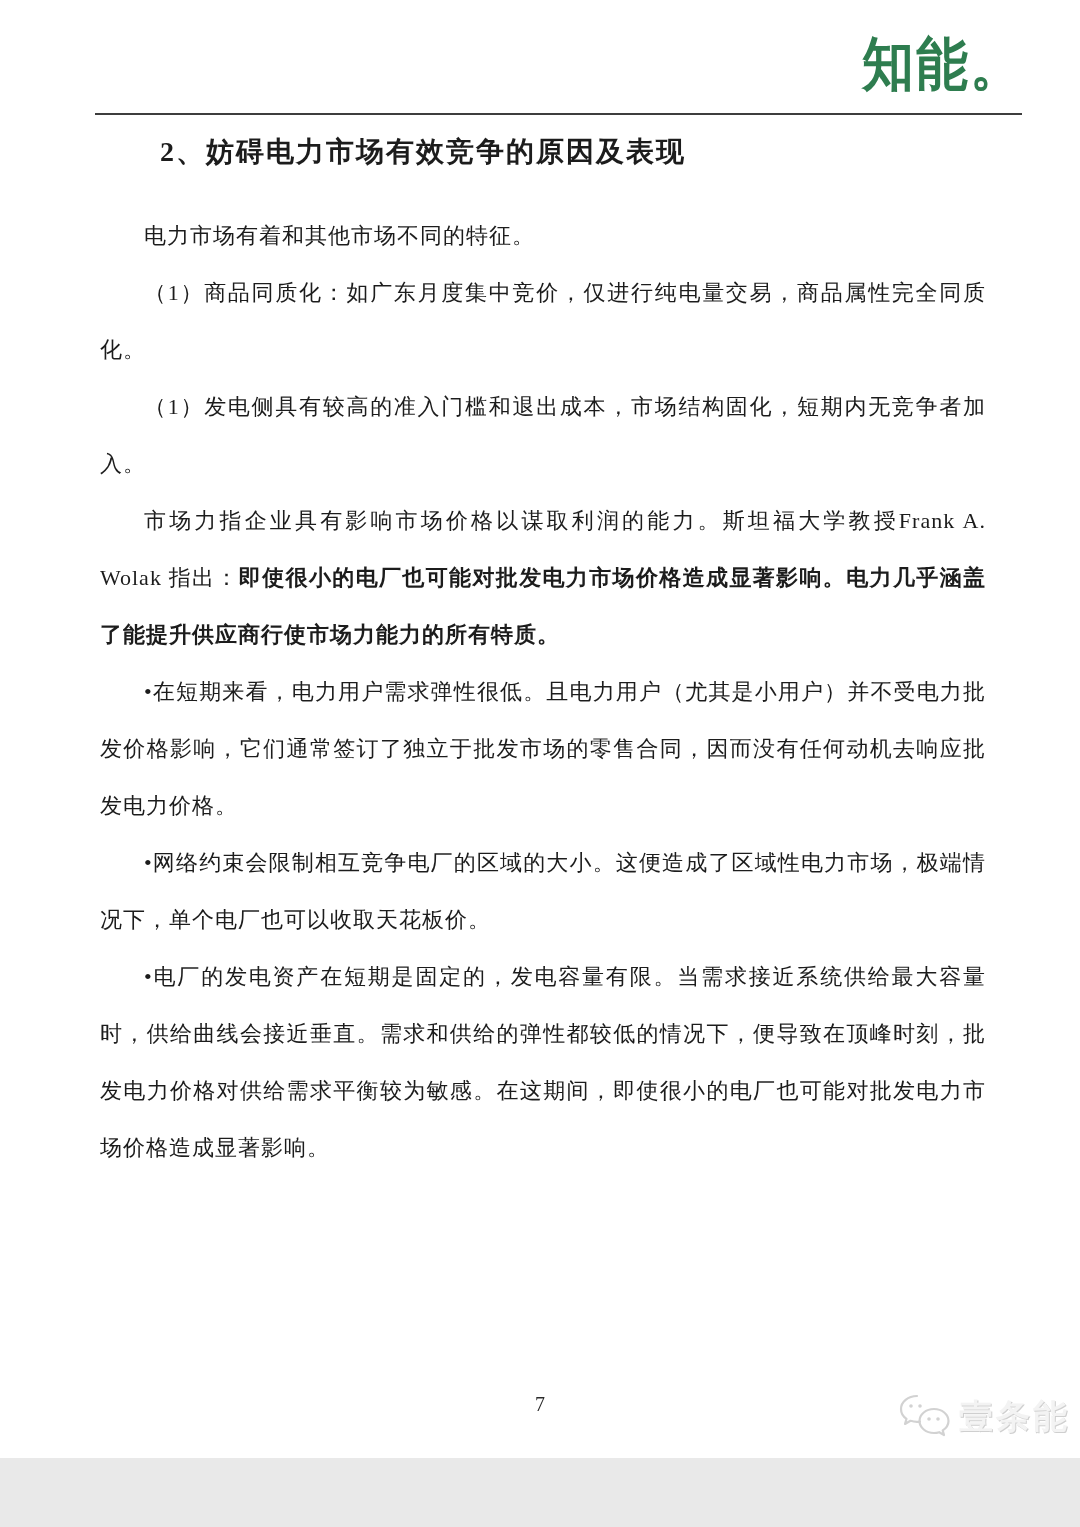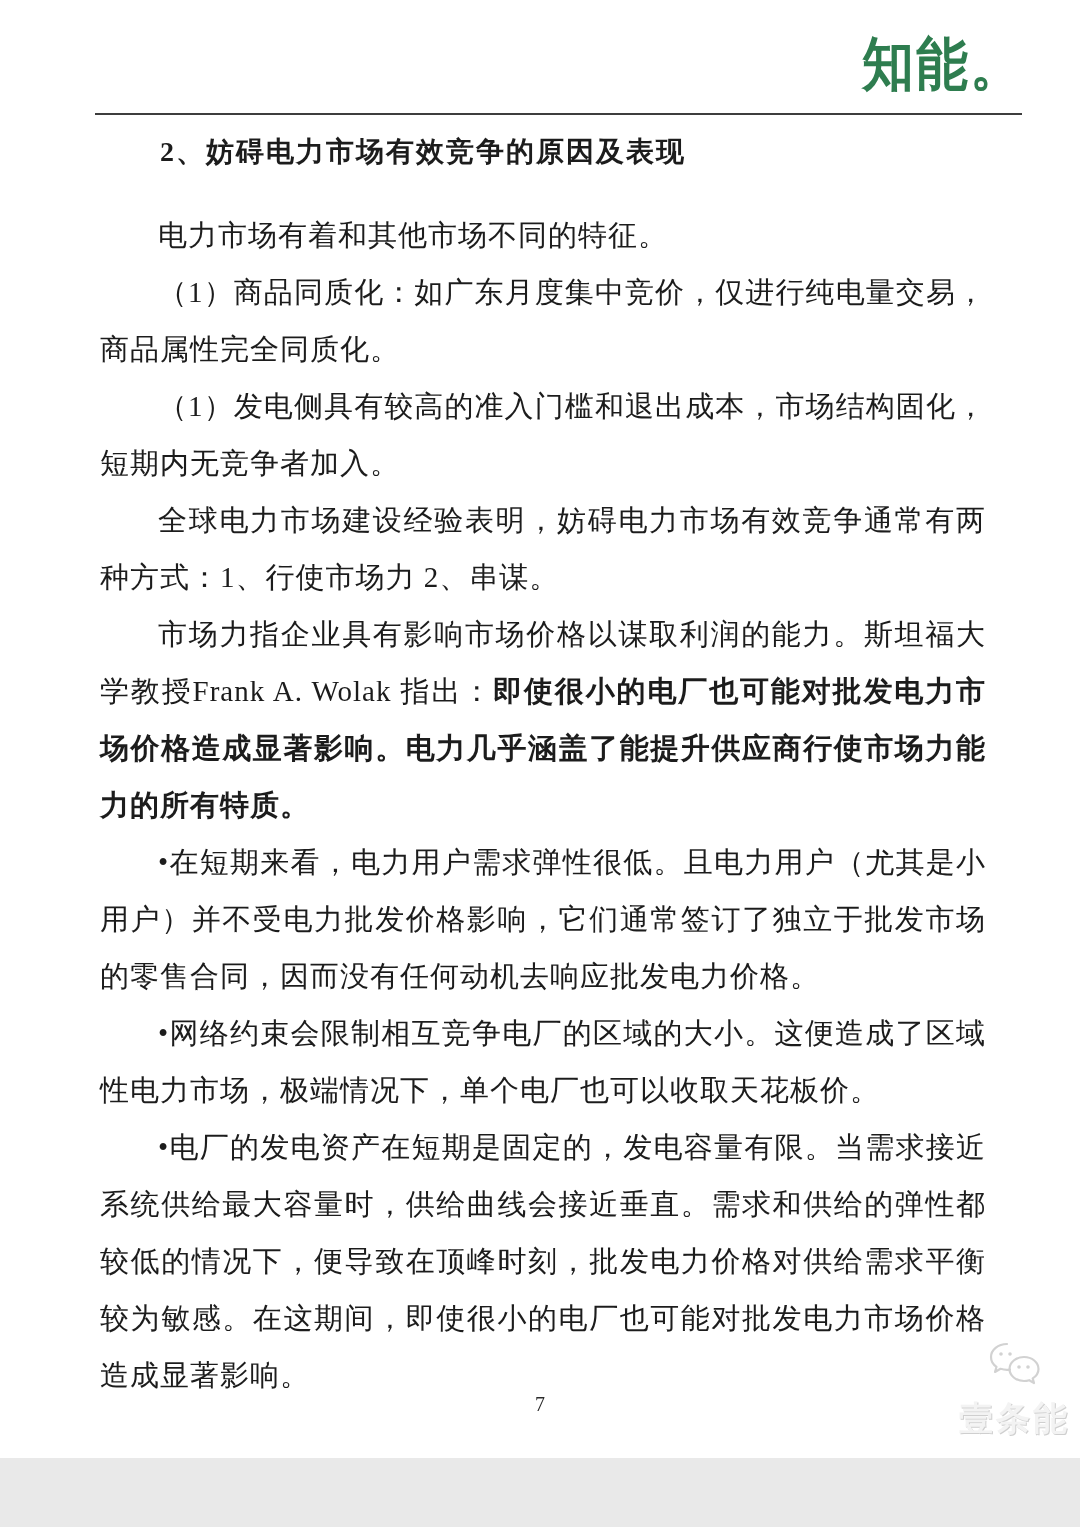--- a/index.html
+++ b/index.html
@@ -49,21 +49,21 @@
   }
 
   
   .body {
     position: absolute;
     top: 207px;
     left: 100px;
     width: 886px;
   }
   .body p {
-    font-size: 29px;
+    font-size: 22px;
     line-height: 57px;
     letter-spacing: 1px;
     text-align: justify;
     text-justify: inter-character;
     text-indent: 2em;
   }
   .body p strong { font-weight: bold; }
 
   
   .page-number {
@@ -76,21 +76,20 @@
     color: #2a2a2a;
   }
   .watermark {
     position: absolute;
     right: 10px;
     bottom: 16px;
     display: flex;
     align-items: center;
     gap: 6px;
     user-select: none;
-    flex-direction: column;
   }
   .watermark .wm-text {
     font-family: "DejaVu Sans", sans-serif;
     font-size: 34px;
     font-weight: bold;
     letter-spacing: 3px;
     color: #f3f3f3;
     text-shadow: 1px 1px 0 #cfcfcf, -1px -1px 0 #ffffff;
   }
   .watermark svg { display: block; }
@@ -103,21 +102,20 @@
   <div class="logo" style="color: rgb(46, 125, 79);">知能。</div>
 
   <div class="header-rule" style="border-top-color: rgb(61, 61, 61);"></div>
 
   <h1 class="heading">2、妨碍电力市场有效竞争的原因及表现</h1>
 
   <div class="body">
     <p>电力市场有着和其他市场不同的特征。</p>
     <p>（1）商品同质化：如广东月度集中竞价，仅进行纯电量交易，商品属性完全同质化。</p>
     <p>（1）发电侧具有较高的准入门槛和退出成本，市场结构固化，短期内无竞争者加入。</p>
-    <p>全球电力市场建设经验表明，妨碍电力市场有效竞争通常有两种方式：1、行使市场力 2、串谋。</p>
     <p><span>市场力指企业具有影响市场价格以谋取利润的能力。斯坦福大学教授Frank A. Wolak 指出：</span><strong>即使很小的电厂也可能对批发电力市场价格造成显著影响。电力几乎涵盖了能提升供应商行使市场力能力的所有特质。</strong></p>
     <p>•在短期来看，电力用户需求弹性很低。且电力用户（尤其是小用户）并不受电力批发价格影响，它们通常签订了独立于批发市场的零售合同，因而没有任何动机去响应批发电力价格。</p>
     <p>•网络约束会限制相互竞争电厂的区域的大小。这便造成了区域性电力市场，极端情况下，单个电厂也可以收取天花板价。</p>
     <p>•电厂的发电资产在短期是固定的，发电容量有限。当需求接近系统供给最大容量时，供给曲线会接近垂直。需求和供给的弹性都较低的情况下，便导致在顶峰时刻，批发电力价格对供给需求平衡较为敏感。在这期间，即使很小的电厂也可能对批发电力市场价格造成显著影响。</p>
   </div>
 
   <div class="page-number">7</div>
 
   <div class="watermark">
     <span>

